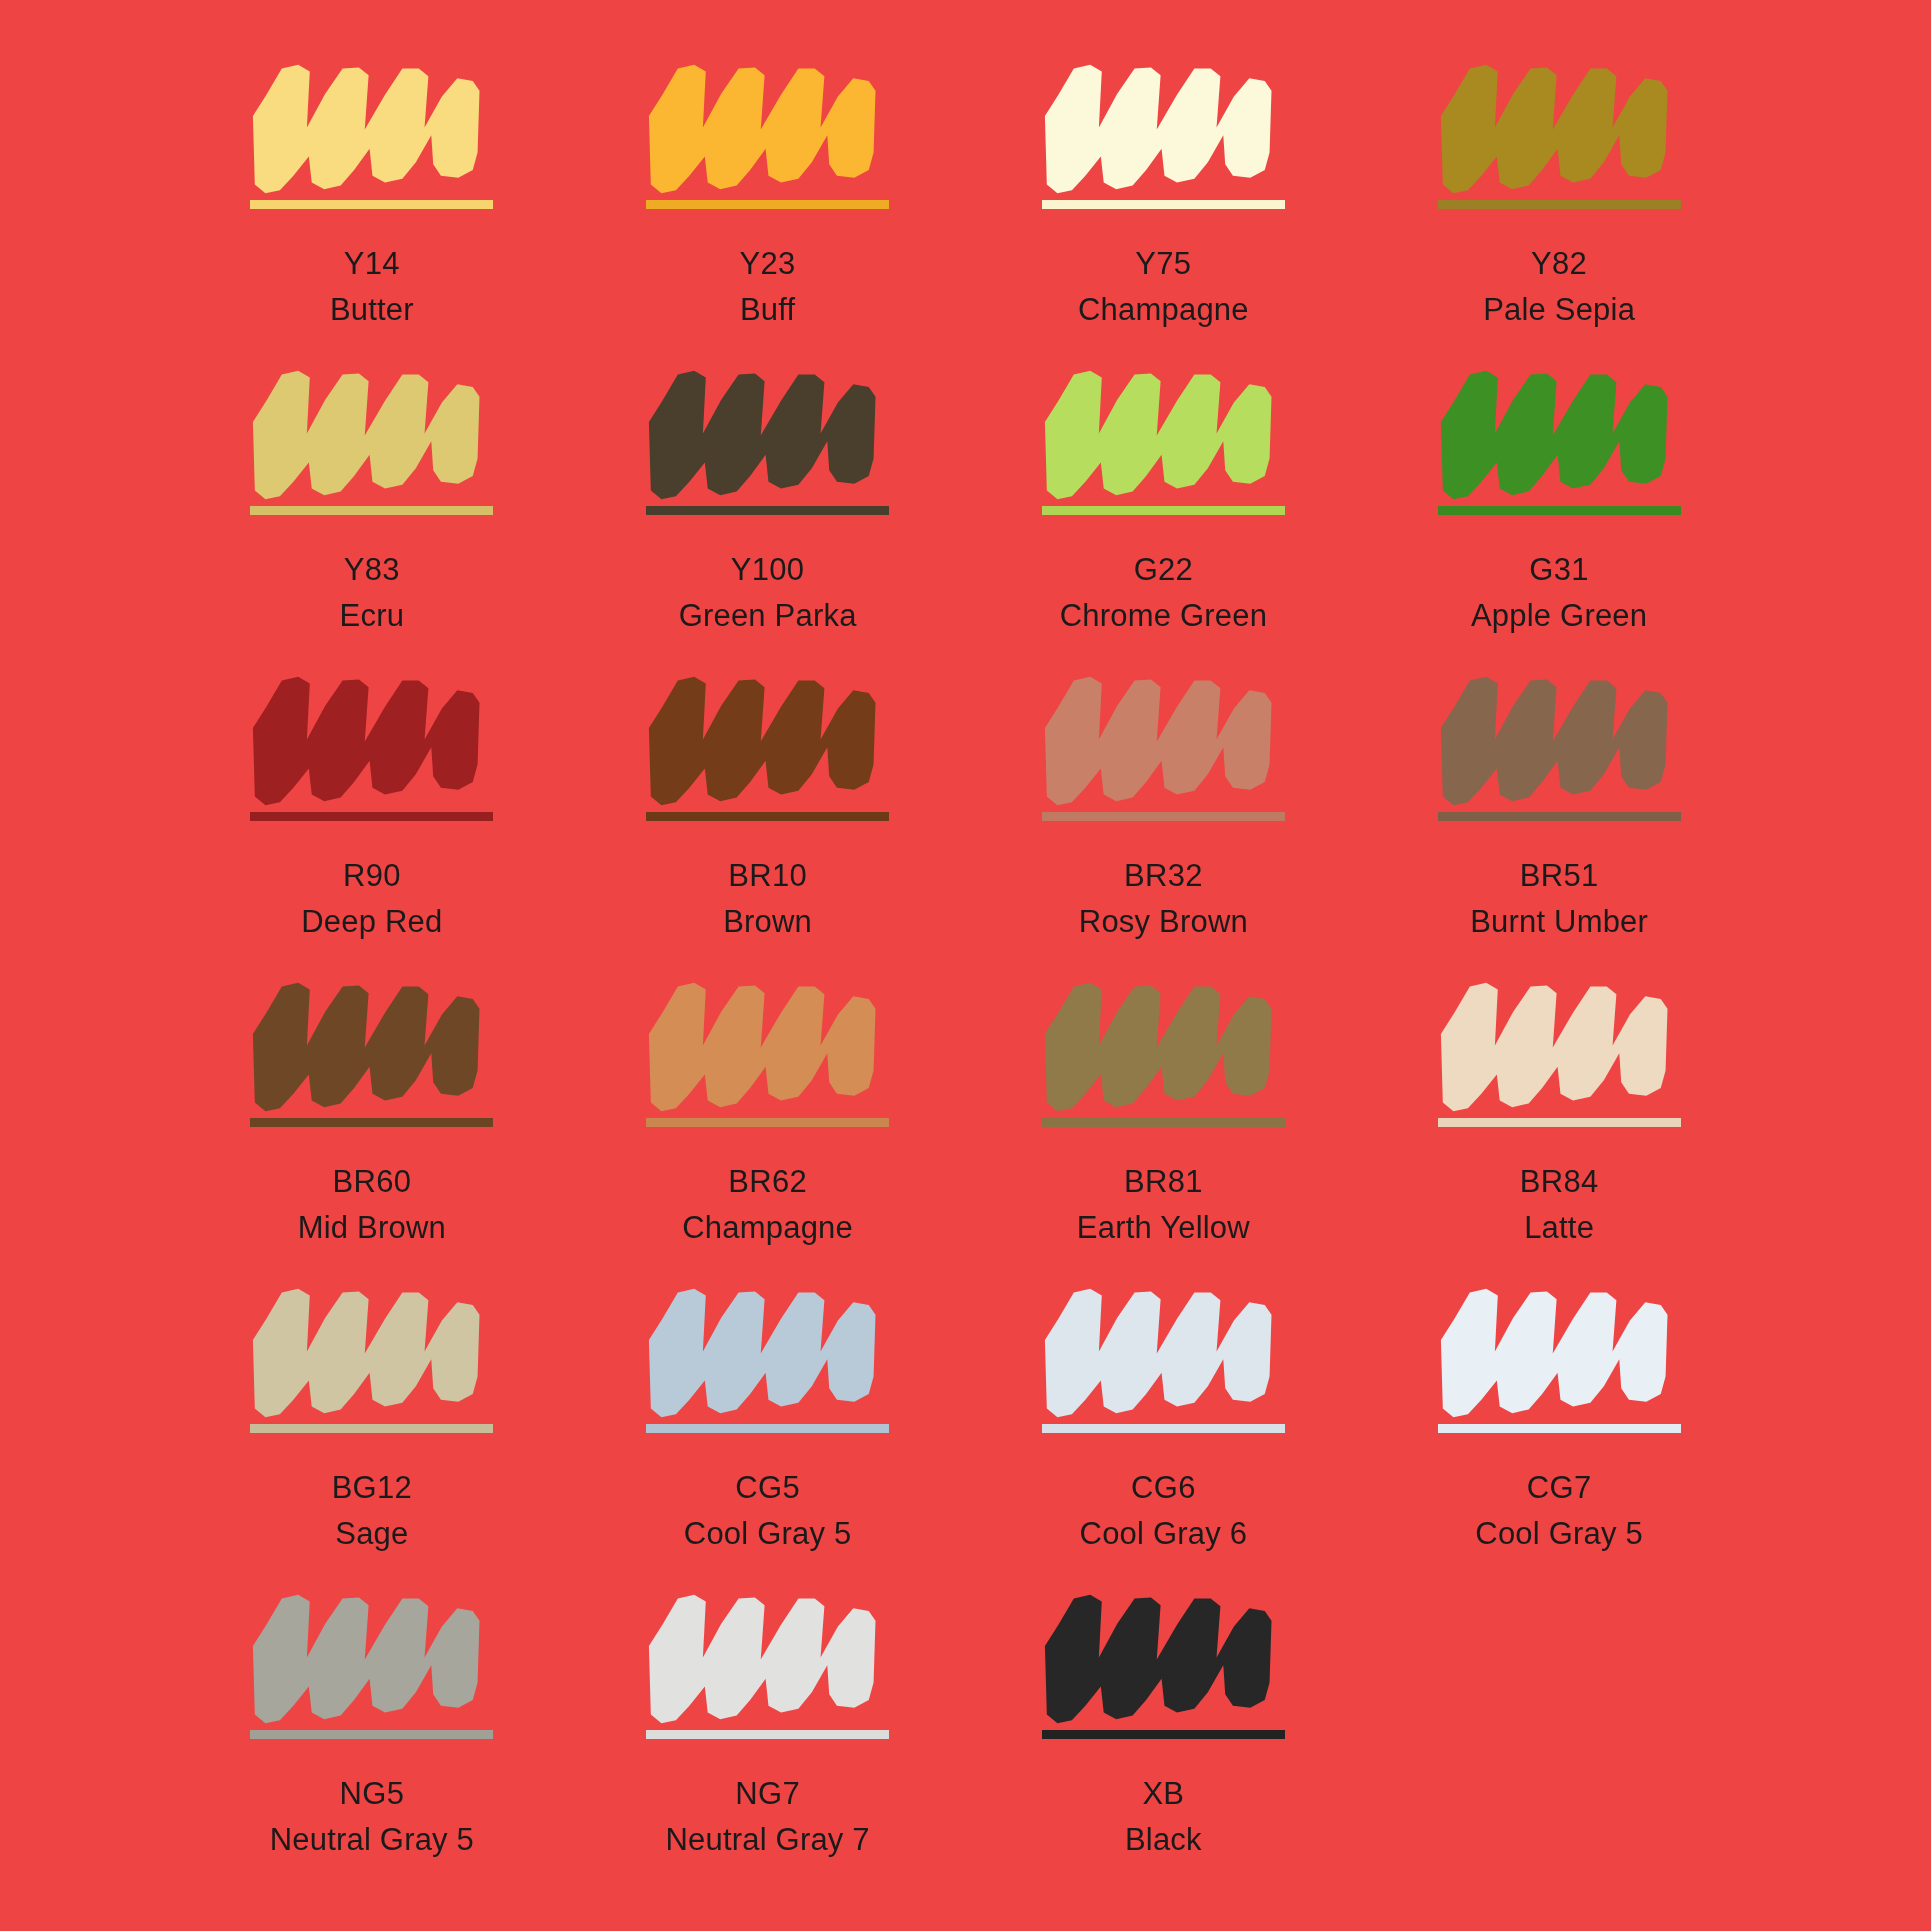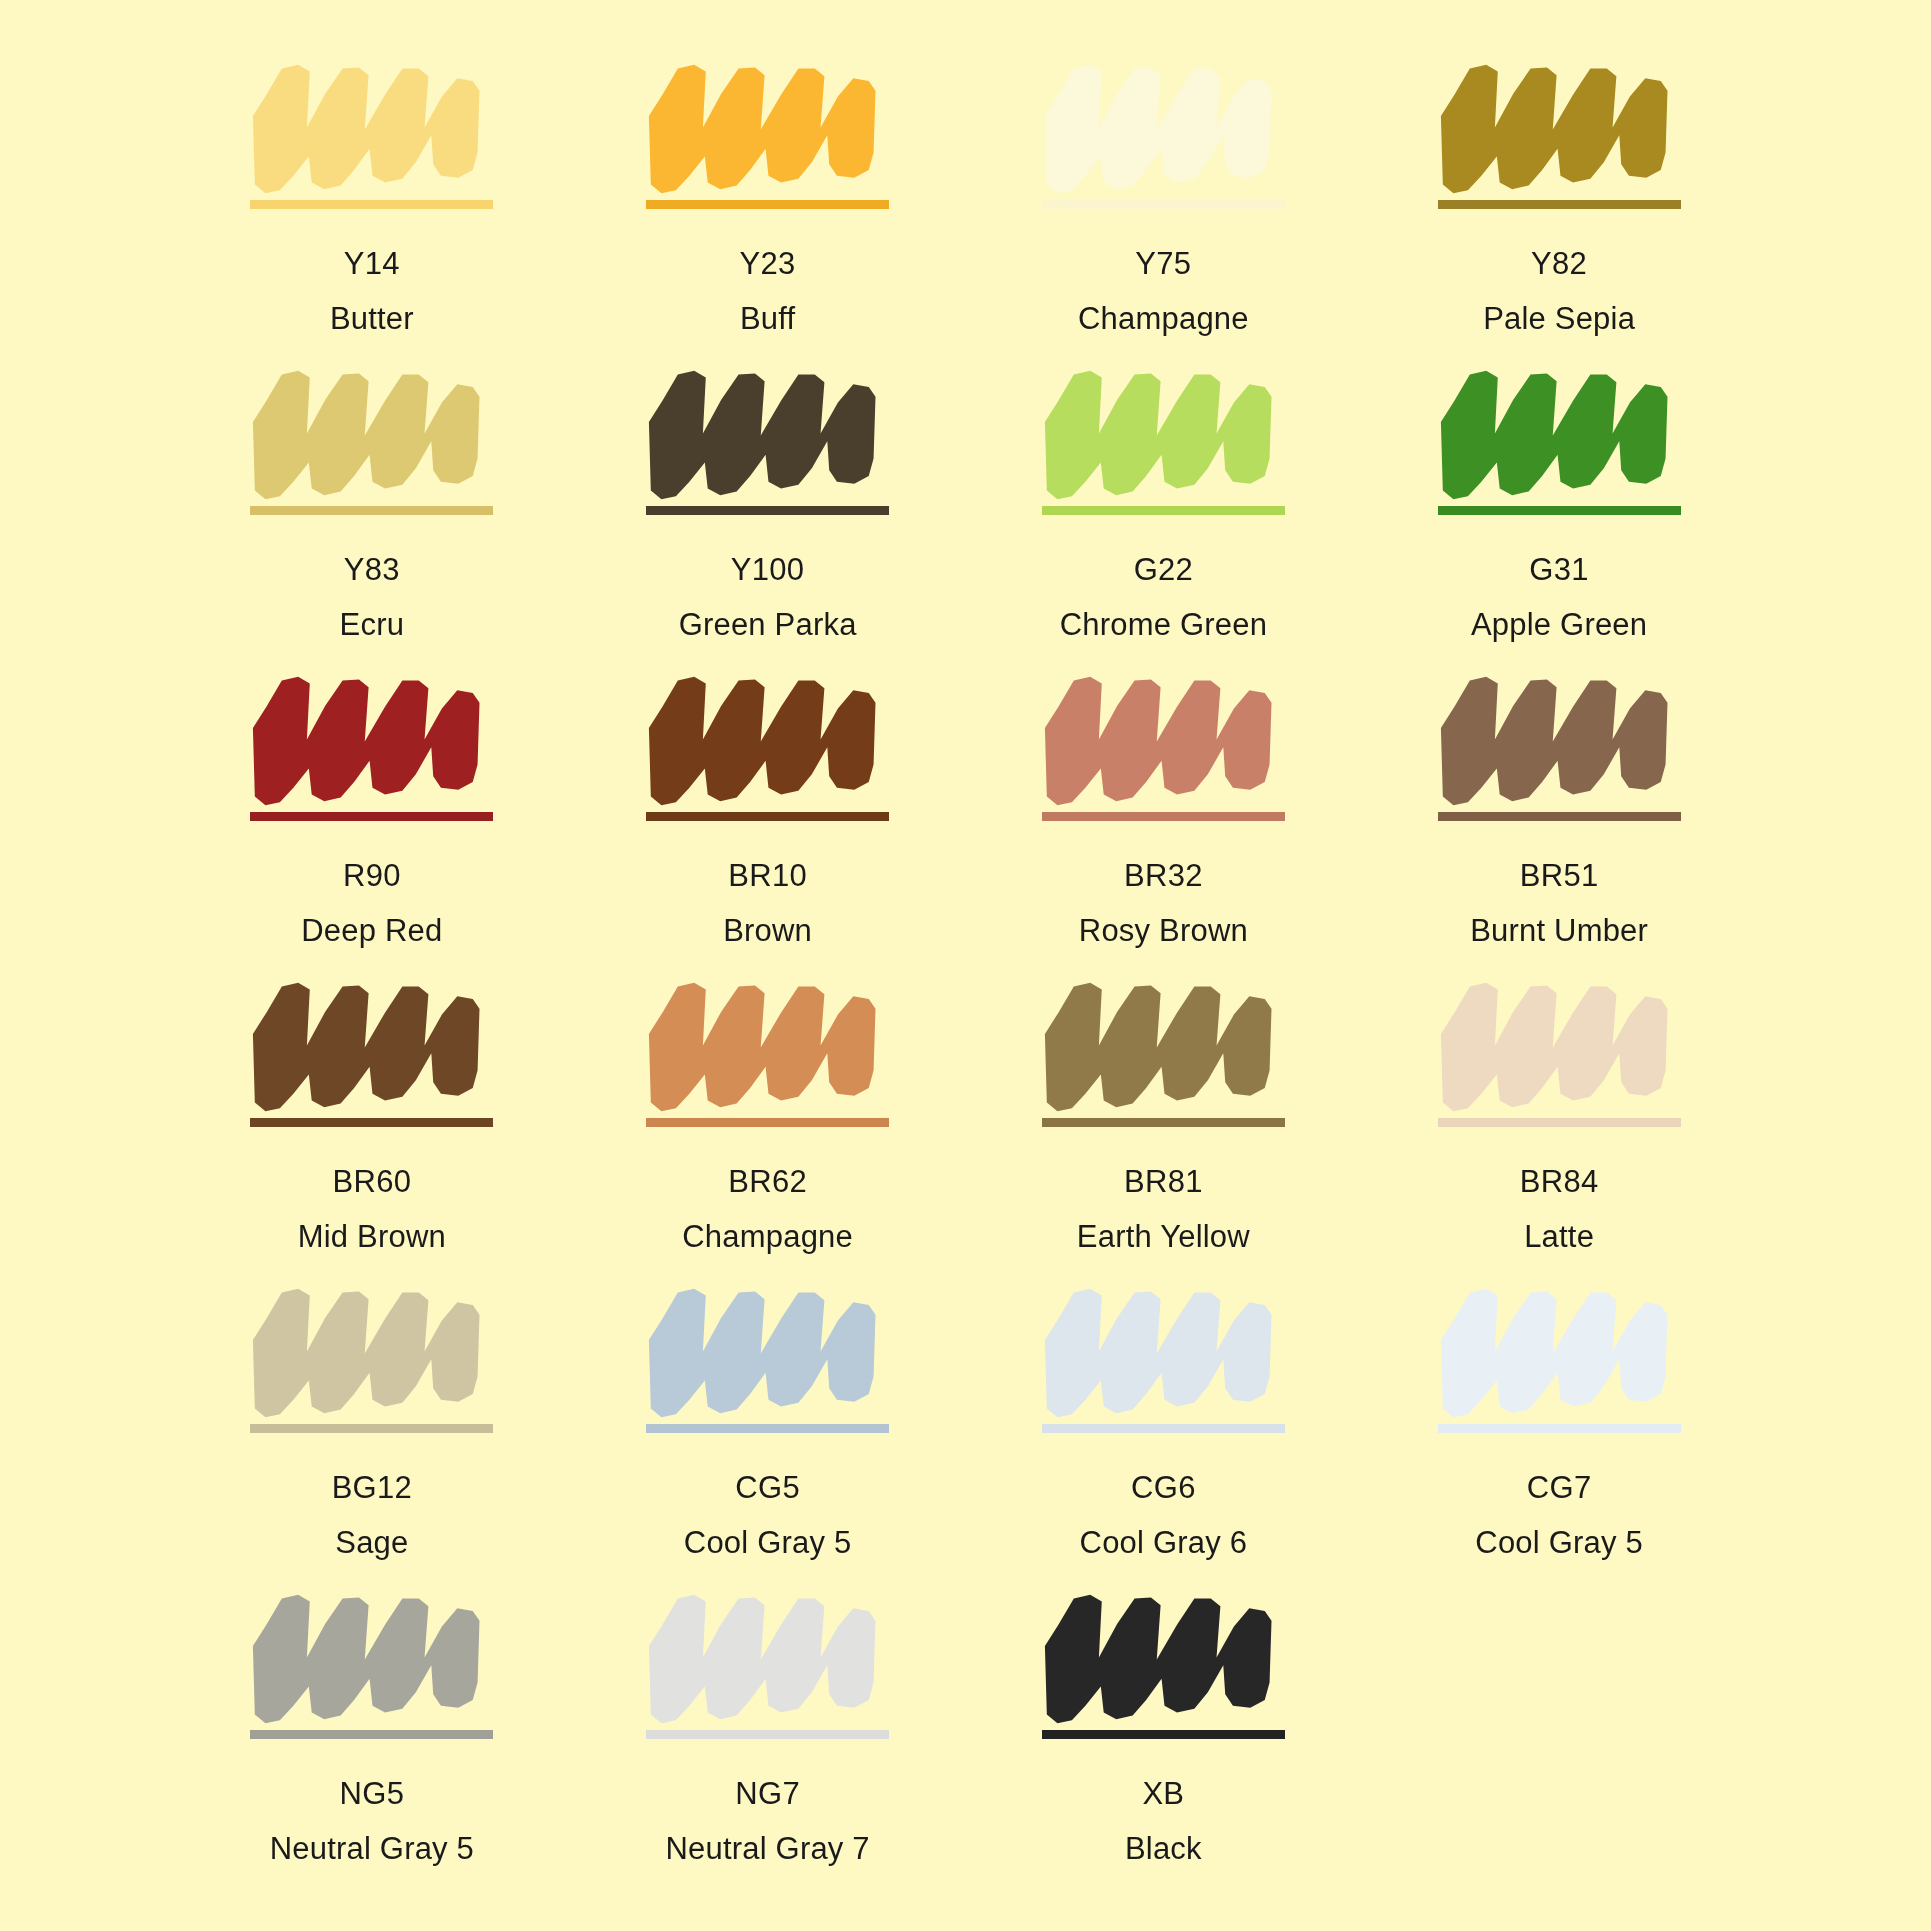--- a/index.html
+++ b/index.html
@@ -9,21 +9,21 @@
   }
   body {
     width: 1931px;
     height: 1931px;
     font-family: "Liberation Sans", "DejaVu Sans", sans-serif;
     -webkit-font-smoothing: antialiased;
   }
   #swatch-sheet {
     width: 1931px;
     height: 1931px;
-    background: #fef9c3;
+    background: #ef4444;
     box-sizing: border-box;
     padding: 56px 174px 39px 174px;
   }
   .swatch-grid {
     display: grid;
     grid-template-columns: repeat(4, 1fr);
     grid-template-rows: repeat(6, 1fr);
     column-gap: 0px;
     row-gap: 0px;
     width: 100%;
@@ -63,21 +63,21 @@
     font-size: 31px;
     color: #1a1a1a;
     letter-spacing: 0.3px;
     white-space: nowrap;
   }
   .name {
     font-size: 31px;
     color: #1a1a1a;
     letter-spacing: 0.2px;
     white-space: nowrap;
-    margin-top: 15px;
+    margin-top: 6px;
   }
 </style>
 </head>
 <body style="background: rgb(255, 255, 255);">
 
 <div id="swatch-sheet">
   <div class="swatch-grid" id="grid">
   <div class="swatch-cell">
     <div class="stroke-wrap">
       <svg viewBox="0 0 252 148" preserveAspectRatio="none">

